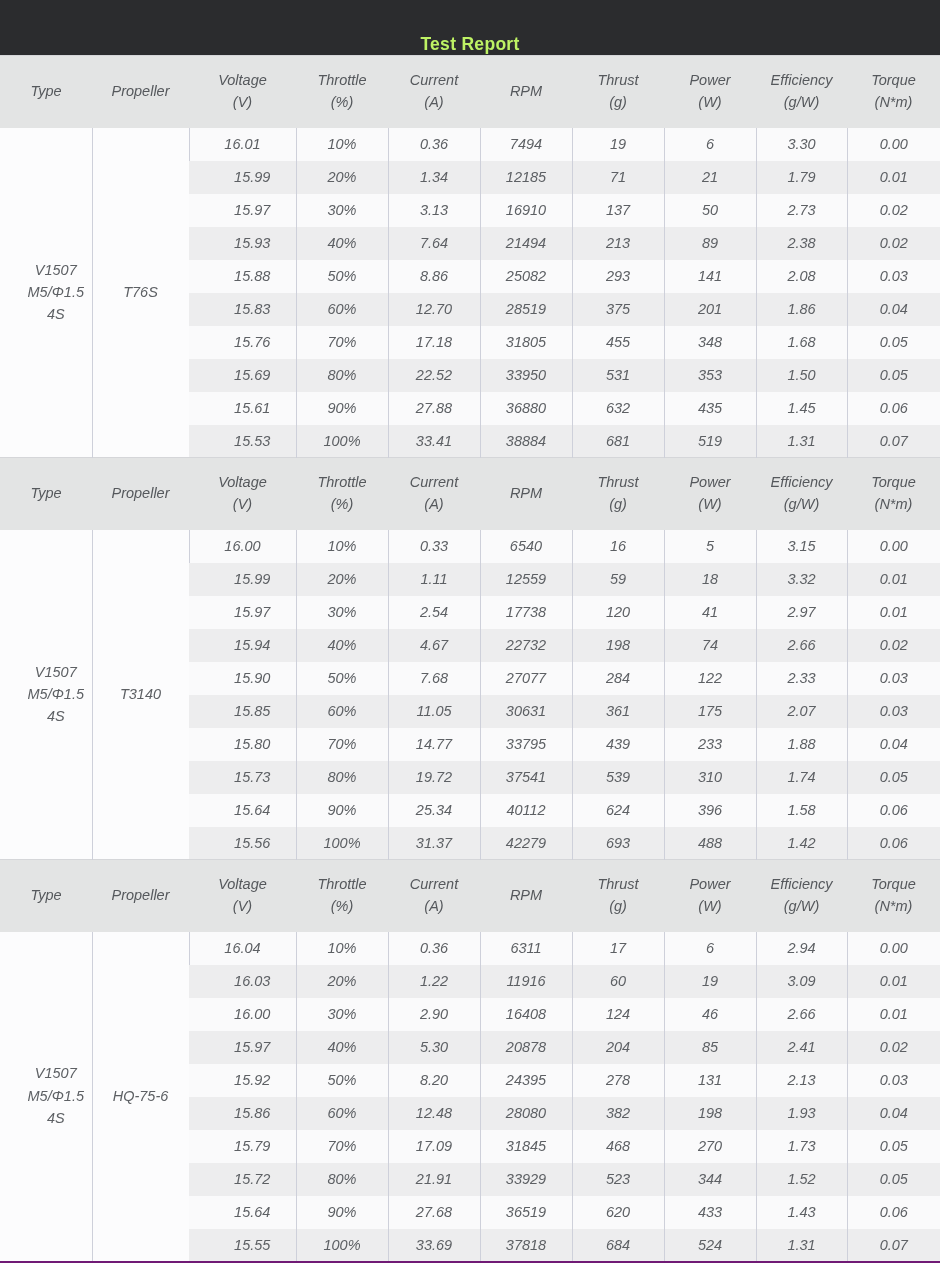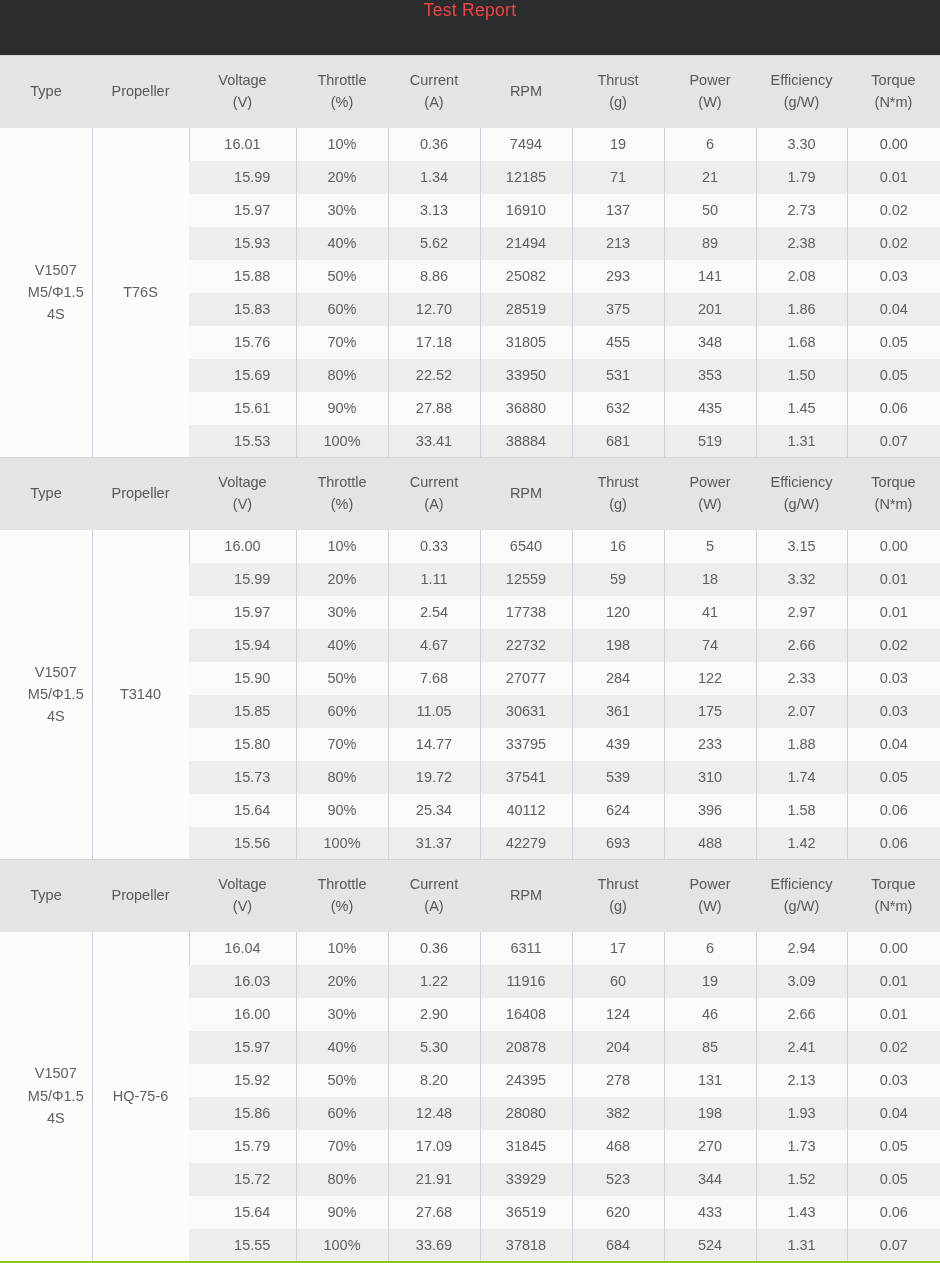--- a/index.html
+++ b/index.html
@@ -10,32 +10,34 @@
   .report {
     width: 940px;
     height: 1263px;
     overflow: hidden;
     background: #ffffff;
   }
   .title-bar {
     width: 100%;
     height: 55px;
     background: #2b2c2e;
-    color: #ef4444;
+    color: #bef264;
     display: flex;
-    align-items: flex-start;
+    align-items: flex-end;
     justify-content: center;
     font-size: 17.5px;
     letter-spacing: 0.3px;
+    font-weight: bold;
   }
   table.report-table {
     width: 940px;
     border-collapse: collapse;
     table-layout: fixed;
-    border-bottom: 2px solid #84cc16;
+    border-bottom: 2px solid #701a75;
+    font-style: italic;
   }
   td { overflow: hidden; }
   tr.head-row td {
     height: 72px;
     background: #e3e4e4;
     color: #55585c;
     font-size: 14.5px;
     text-align: center;
     vertical-align: middle;
     line-height: 1.5;
@@ -152,21 +154,21 @@
           <td class="num">3.13</td>
           <td class="num">16910</td>
           <td class="num">137</td>
           <td class="num">50</td>
           <td class="num">2.73</td>
           <td class="num">0.02</td>
         </tr>
         <tr class="data-row r-even">
           <td class="num">15.93</td>
           <td class="num">40%</td>
-          <td class="num">5.62</td>
+          <td class="num">7.64</td>
           <td class="num">21494</td>
           <td class="num">213</td>
           <td class="num">89</td>
           <td class="num">2.38</td>
           <td class="num">0.02</td>
         </tr>
         <tr class="data-row r-odd">
           <td class="num">15.88</td>
           <td class="num">50%</td>
           <td class="num">8.86</td>

